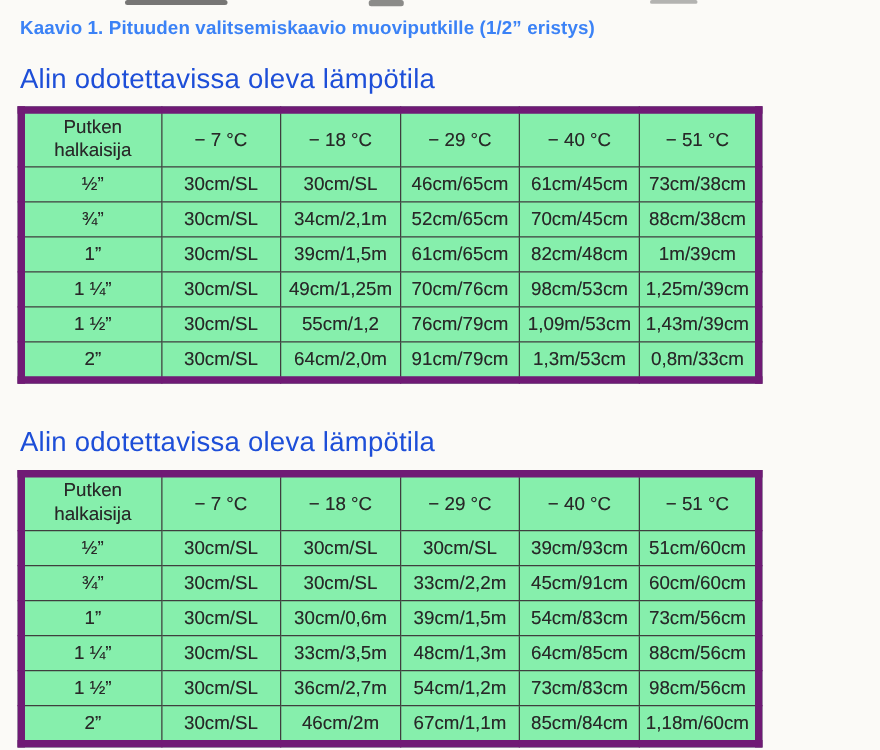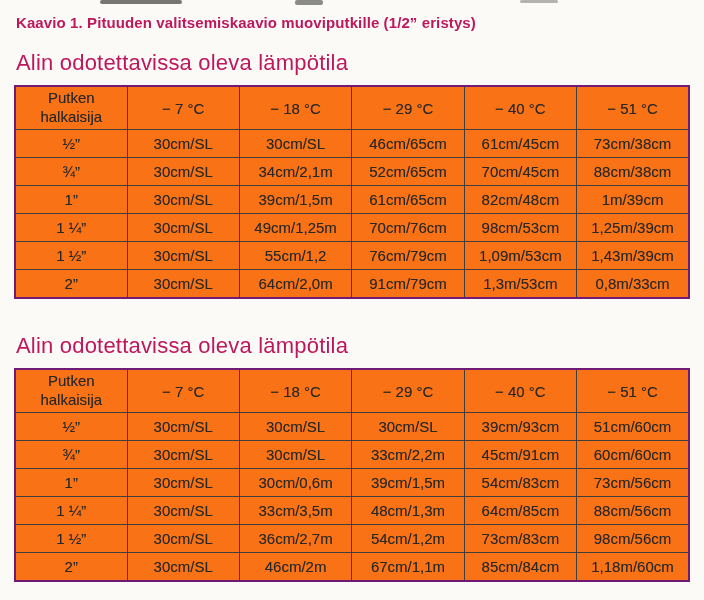--- a/index.html
+++ b/index.html
@@ -20,39 +20,39 @@
     position: relative;
   }
   .scan-artifact {
     position: absolute;
     background: #2f2f2f;
     border-radius: 2px;
   }
   .section-title {
     font-size: 15px;
     font-weight: bold;
-    color: #be185d;
+    color: #3b82f6;
     margin: 0;
     padding: 4px 0 0 2px;
     letter-spacing: 0.1px;
   }
   .section-subtitle {
     font-size: 22px;
     font-weight: 400;
-    color: #be185d;
+    color: #1d4ed8;
     margin: 0;
     padding: 19px 0 9px 2px;
     letter-spacing: 0.2px;
   }
   table.kaavio {
     border-collapse: collapse;
     table-layout: fixed;
-    width: 676px;
-    border: 2px solid #701a75;
-    background: #f97316;
+    width: 596px;
+    border: 6px solid #701a75;
+    background: #86efac;
   }
   table.kaavio th,
   table.kaavio td {
     border: 1.5px solid #3e3e3e;
     text-align: center;
     vertical-align: middle;
     font-size: 15px;
     color: #282828;
     padding: 2px 2px;
     text-shadow: 0 0 0.5px rgba(40,40,40,0.45);

